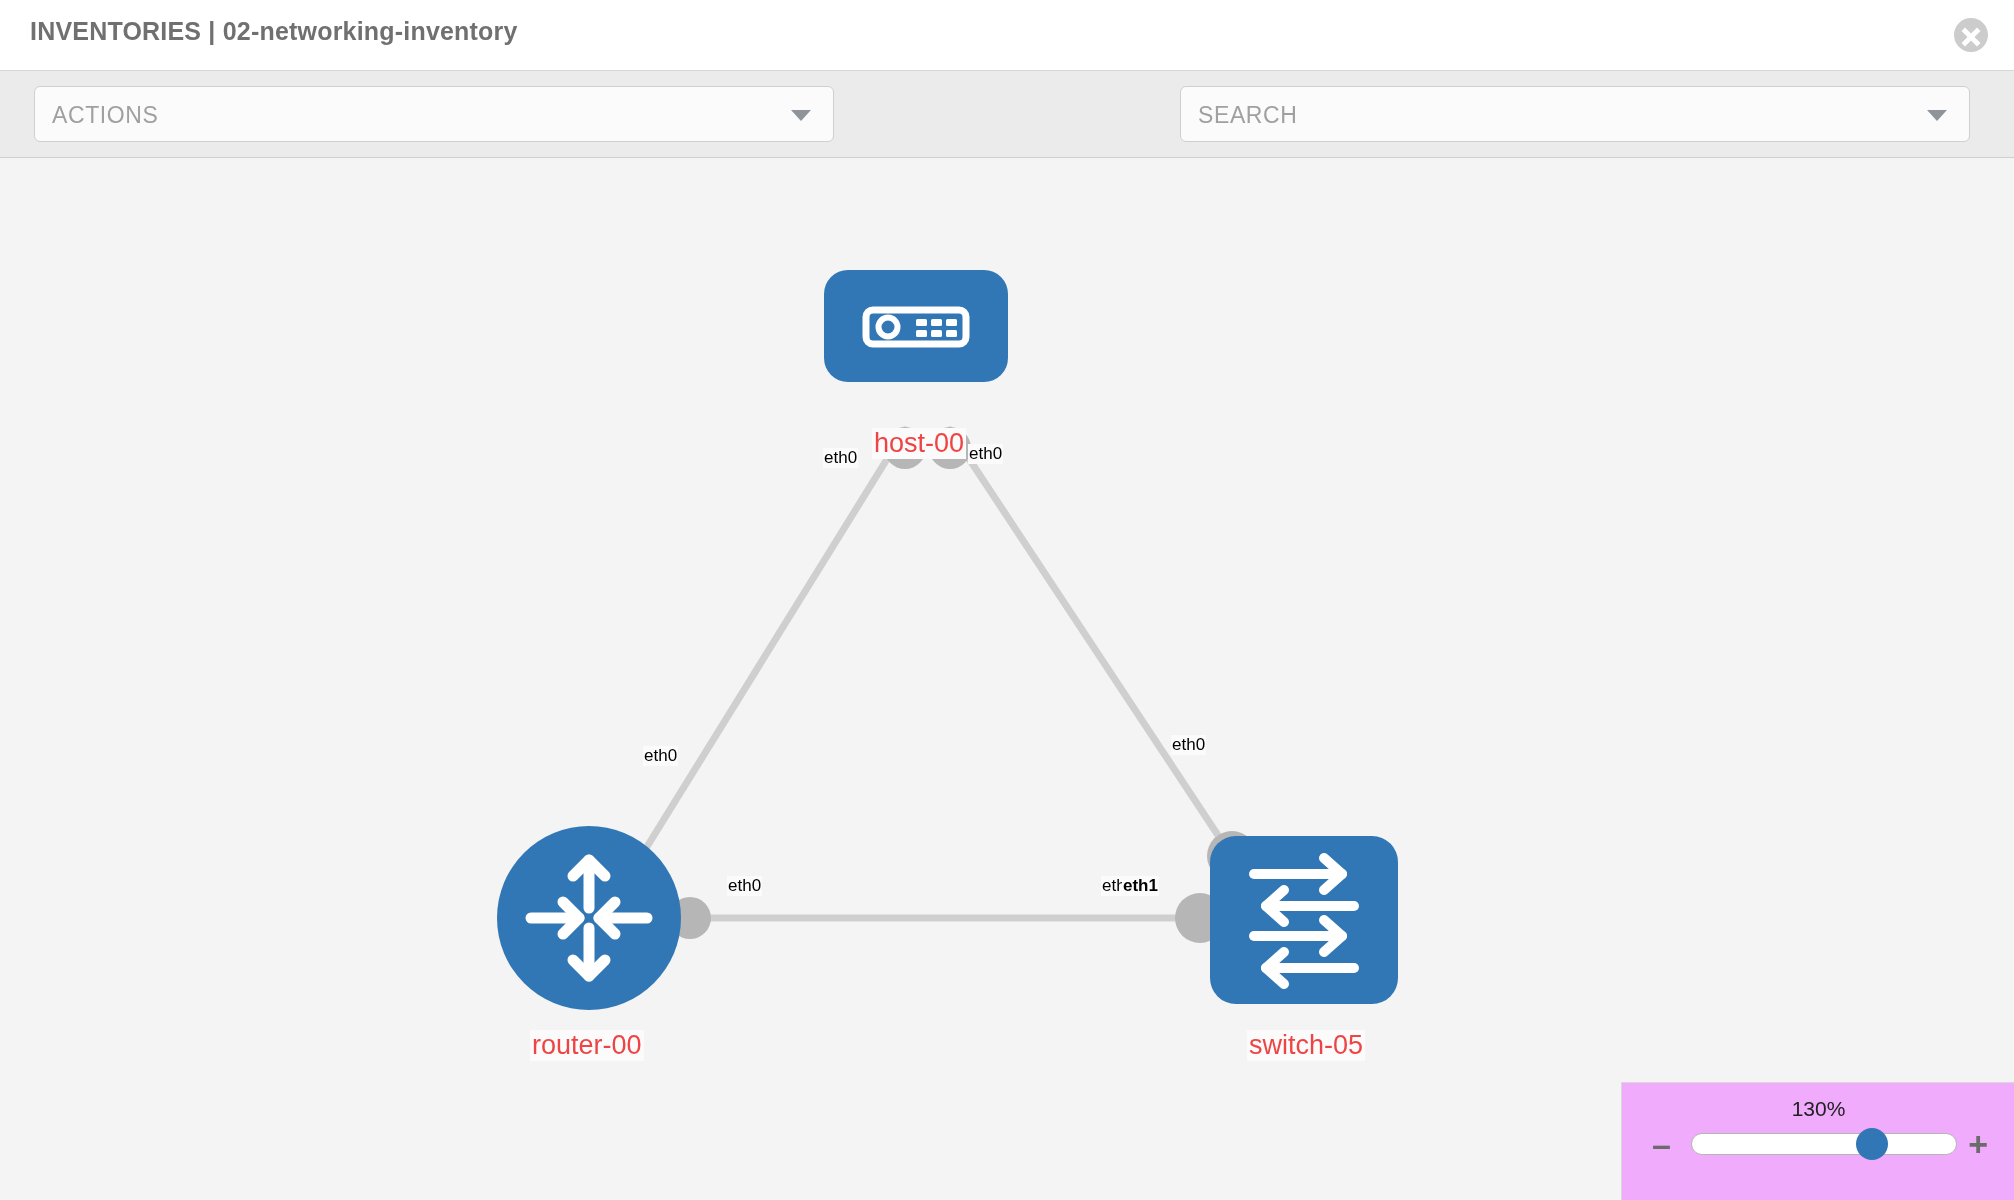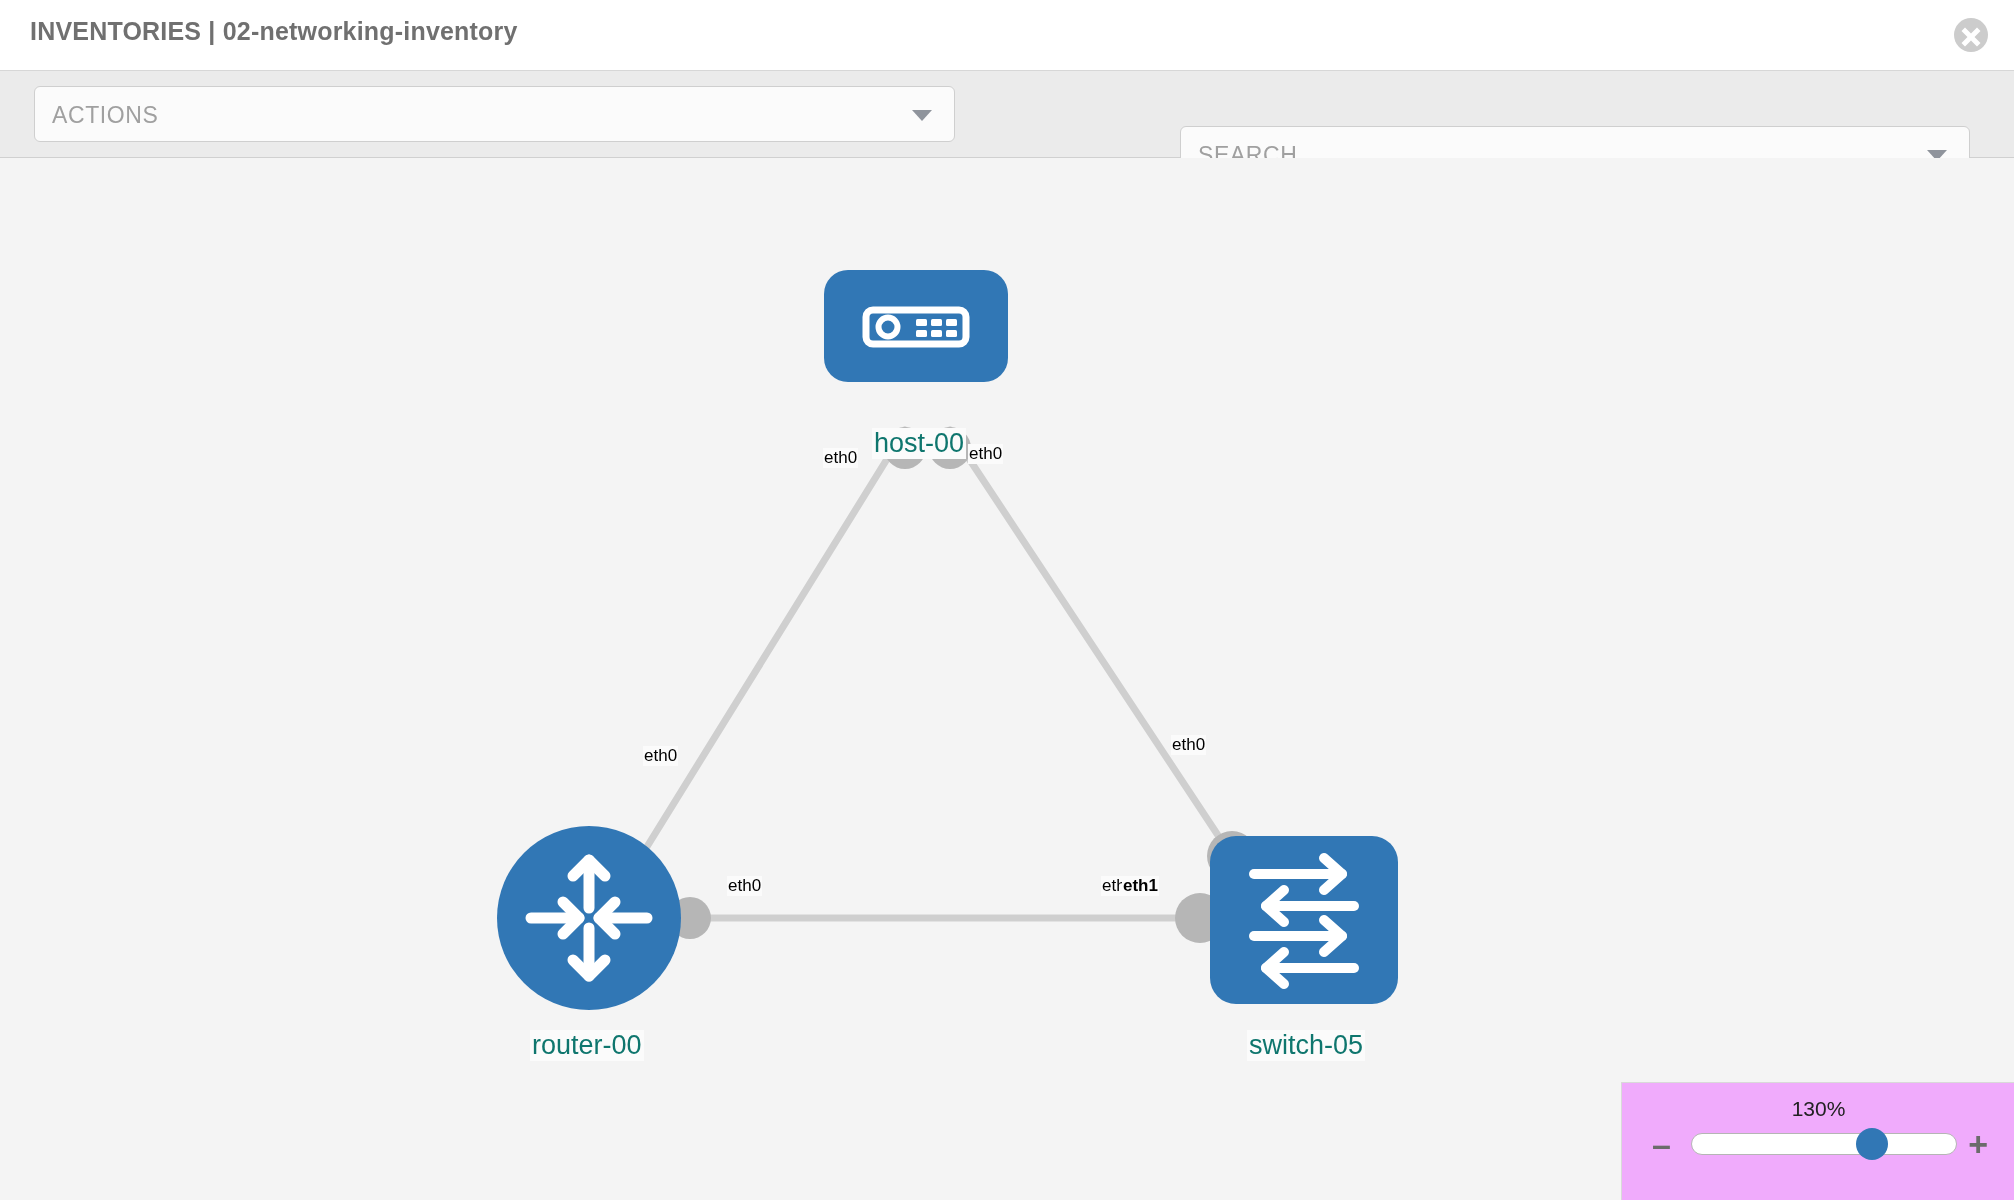--- a/index.html
+++ b/index.html
@@ -54,21 +54,21 @@
     height: 88px;
     background: #ebebeb;
     border-top: 1px solid #d7d7d7;
     border-bottom: 1px solid #d0d0d0;
     box-sizing: border-box;
   }
   .actions-select {
     position: absolute;
     left: 34px;
     top: 15px;
-    width: 921px;
+    width: 800px;
     height: 56px;
     background: #fbfbfb;
     border: 1px solid #cfcfcf;
     border-radius: 6px;
     box-sizing: border-box;
     cursor: pointer;
   }
   .actions-select .label {
     position: absolute;
     left: 17px;
@@ -101,21 +101,20 @@
     position: absolute;
     left: 1180px;
     top: 15px;
     width: 790px;
     height: 56px;
     background: #fbfbfb;
     border: 1px solid #cfcfcf;
     border-radius: 6px;
     box-sizing: border-box;
     cursor: text;
-    margin-top: 40px;
   }
   .search-field .label {
     position: absolute;
     left: 17px;
     top: 15px;
     font-size: 23px;
     color: #a0a0a0;
     letter-spacing: 0.6px;
   }
 
@@ -129,21 +128,21 @@
     overflow: hidden;
   }
   .topology-svg {
     position: absolute;
     left: 0; top: 0;
   }
 
   .node-label {
     position: absolute;
     font-size: 27px;
-    color: #0f766e;
+    color: #ef4444;
     background: #fbfbfb;
     white-space: nowrap;
     padding: 0 2px;
   }
   .iface-label {
     position: absolute;
     font-size: 17px;
     color: #000000;
     background: #fbfbfb;
     white-space: nowrap;

